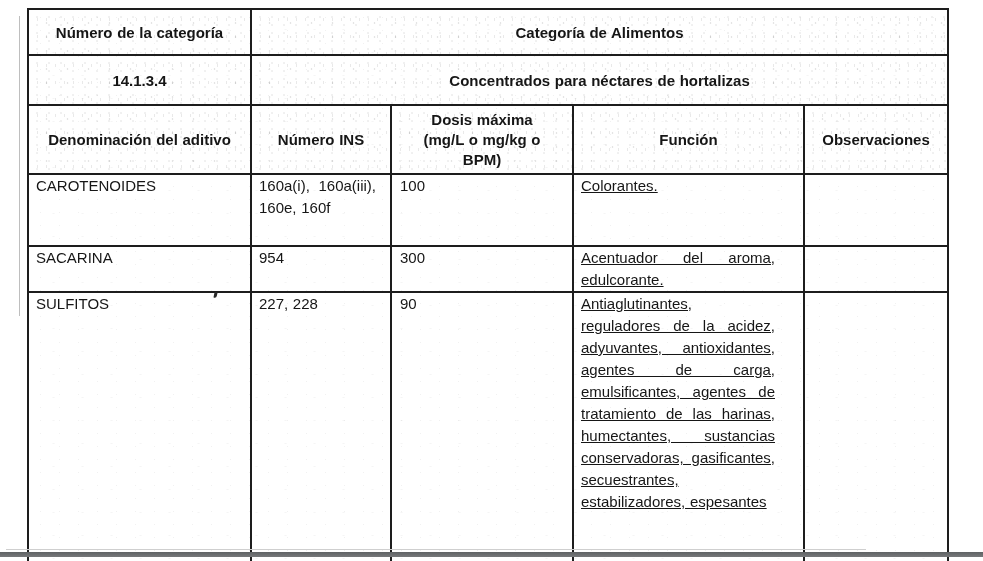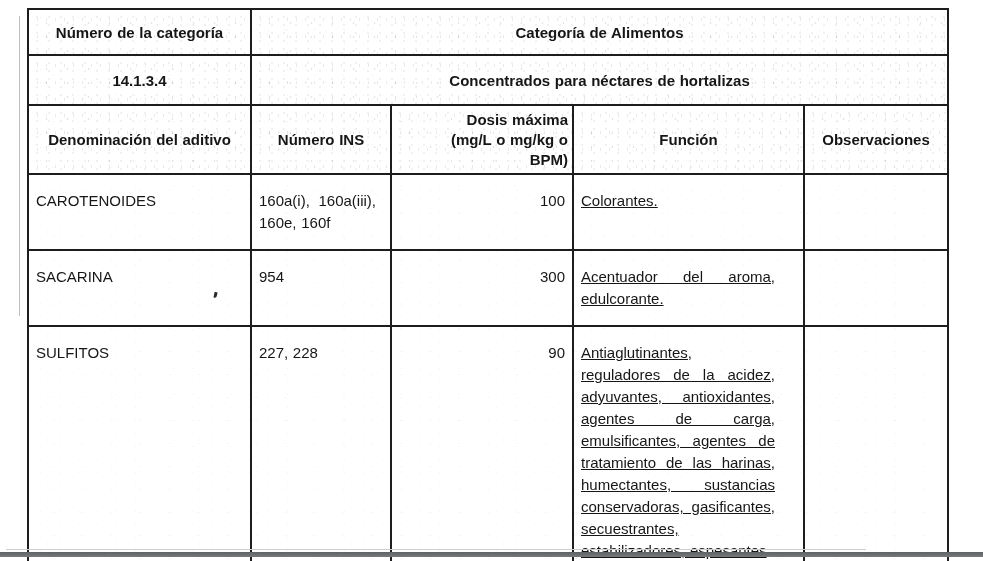--- a/index.html
+++ b/index.html
@@ -49,21 +49,21 @@
     
     background-image:
       radial-gradient(rgba(50,50,50,0.07) 0.7px, transparent 1px),
       radial-gradient(rgba(50,50,50,0.05) 0.8px, transparent 1.2px);
     background-size: 19px 13px, 29px 23px;
     background-position: 3px 2px, 11px 9px;
   }
   td {
     border: 2px solid #1d1d1d;
     vertical-align: top;
-    padding: 15px 7px;
+    padding: 0 7px;
     font-size: 15px;
     line-height: 22px;
     overflow: hidden;
     word-spacing: 0.5px;
   }
   td.hdr {
     font-weight: bold;
     text-align: center;
     vertical-align: middle;
     line-height: 19px;
@@ -74,29 +74,29 @@
     background-image:
       radial-gradient(rgba(40,40,40,0.20) 0.7px, transparent 1px),
       radial-gradient(rgba(40,40,40,0.12) 0.9px, transparent 1.3px),
       radial-gradient(rgba(40,40,40,0.10) 0.6px, transparent 1px);
     background-size: 12px 8px, 21px 14px, 9px 17px;
     background-position: 2px 3px, 7px 6px, 4px 1px;
   }
   td.just { text-align: justify; margin-left: 44px; }
   td.col-ins  { padding-right: 14px; }
   td.col-func { padding-right: 28px; text-decoration: underline; }
-  td.col-dose { padding-left: 8px; text-align: right; }
+  td.col-dose { padding-left: 8px; }
   tr.r-cat1 { height: 46px; }
   tr.r-cat2 { height: 50px; }
   tr.r-cols { height: 69px; }
   tr.r-d1 { height: 72px; }
   tr.r-d2 { height: 25px; }
   tr.r-d3 { height: 44px; }
   tr.r-d4 { height: 288px; }
-  .dose-line { line-height: 20px; text-align: right; }
+  .dose-line { line-height: 20px; }
   
   .bottom-light-line {
     position: absolute;
     left: 6px;
     top: 549px;
     width: 860px;
     height: 1px;
     background: #cfcfcf;
   }
   .page-edge-bar {

